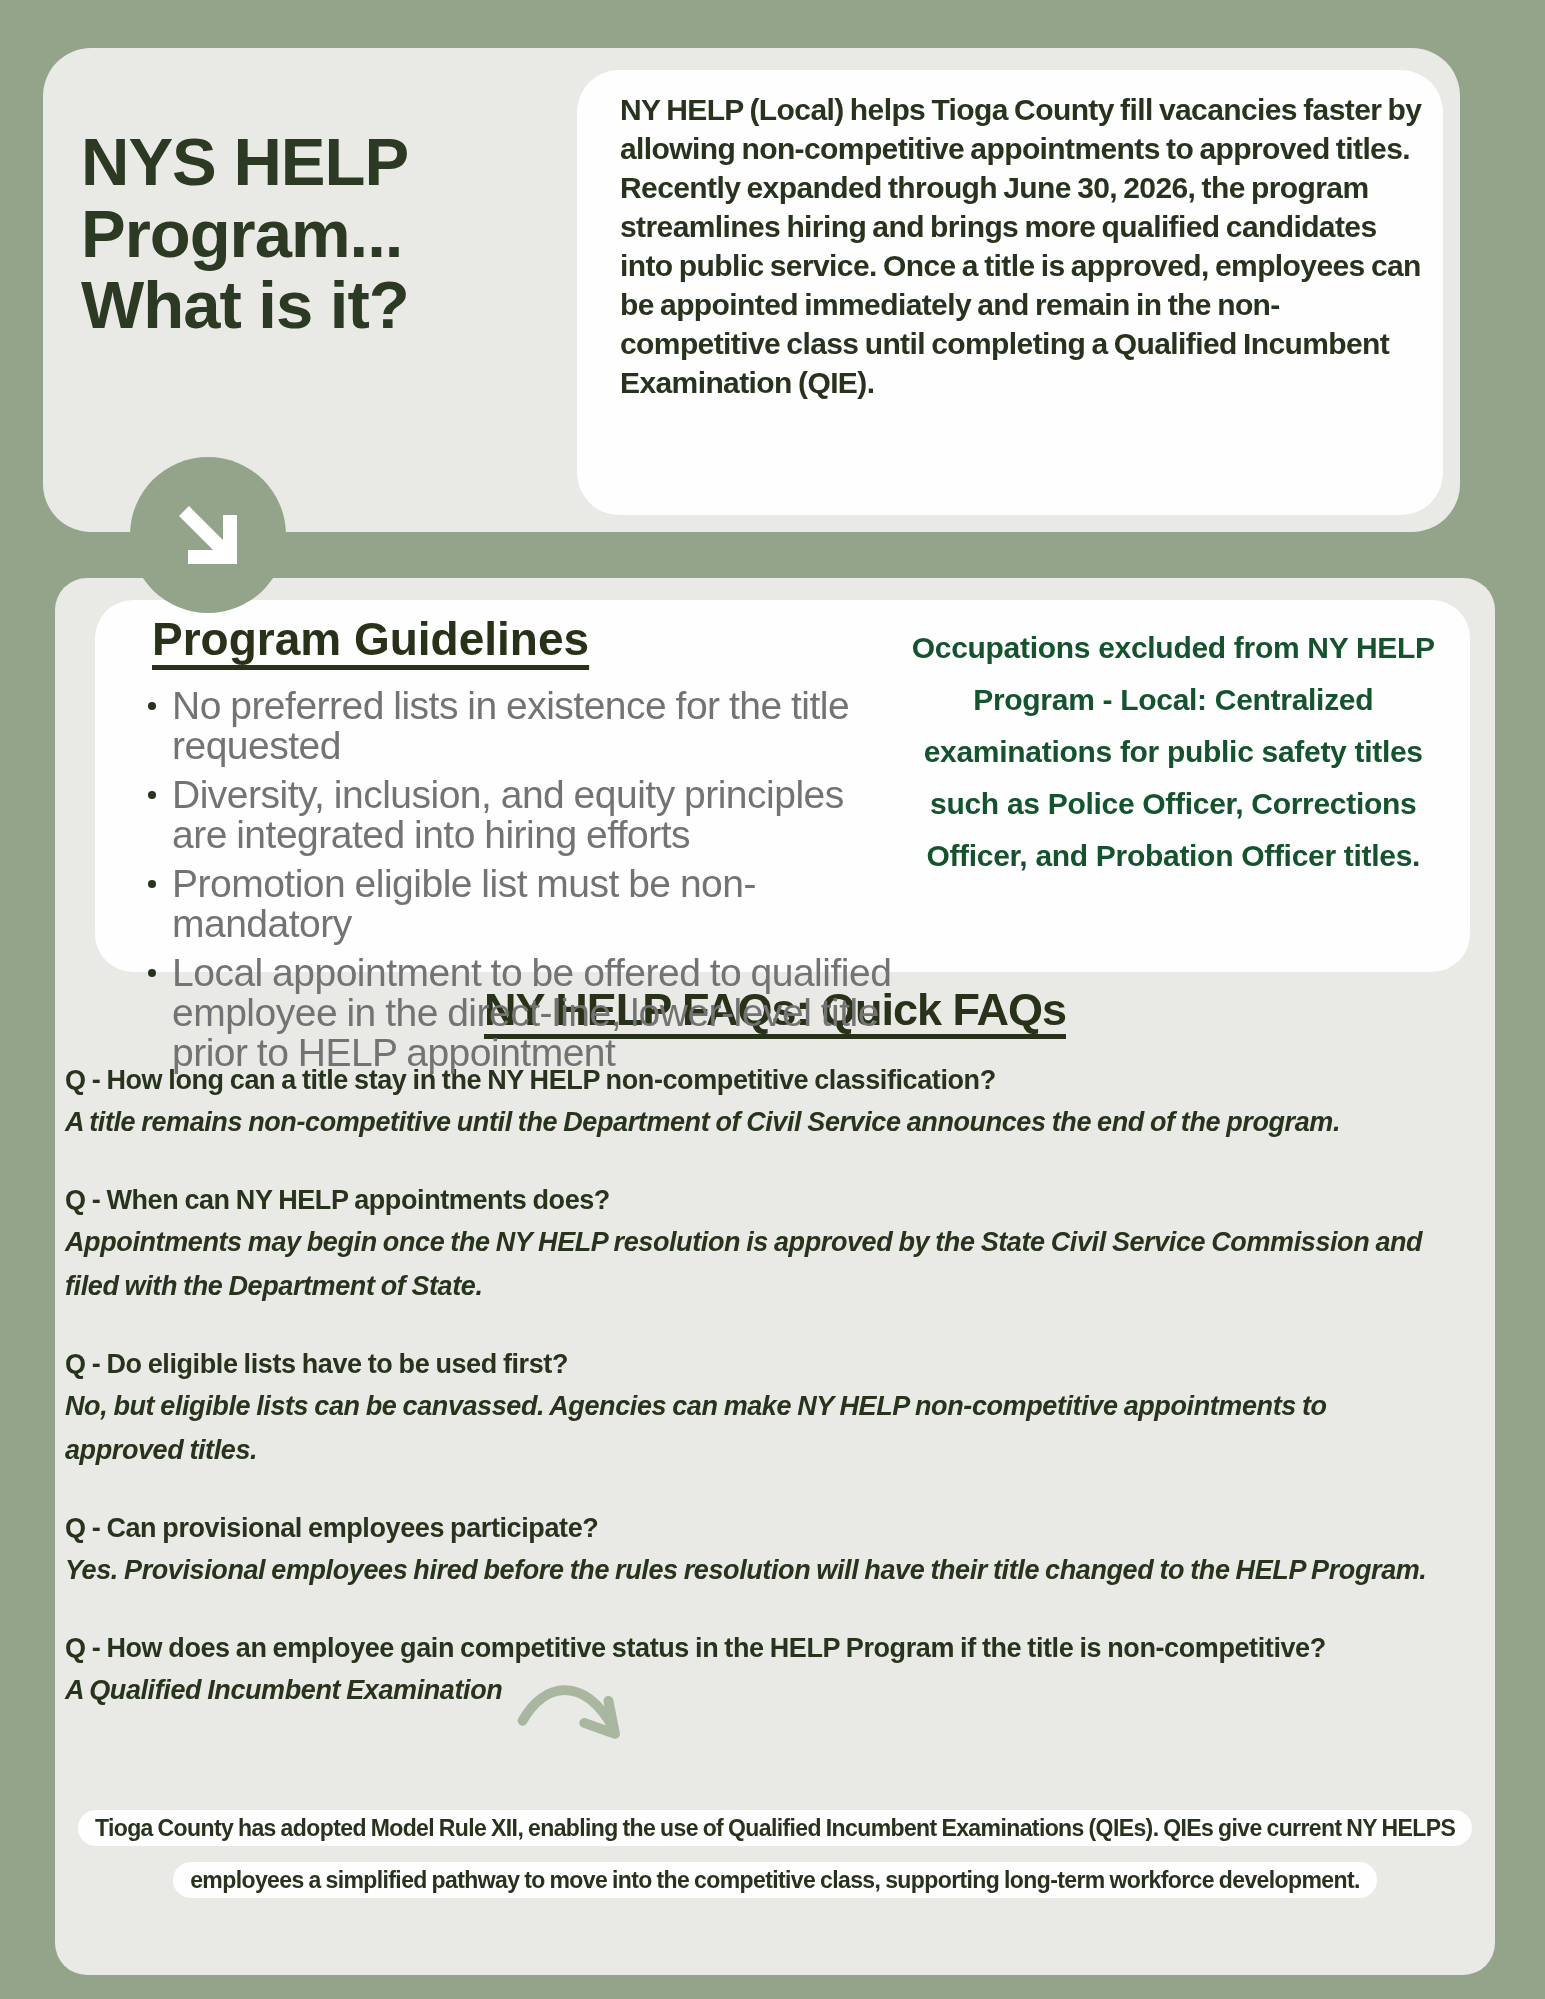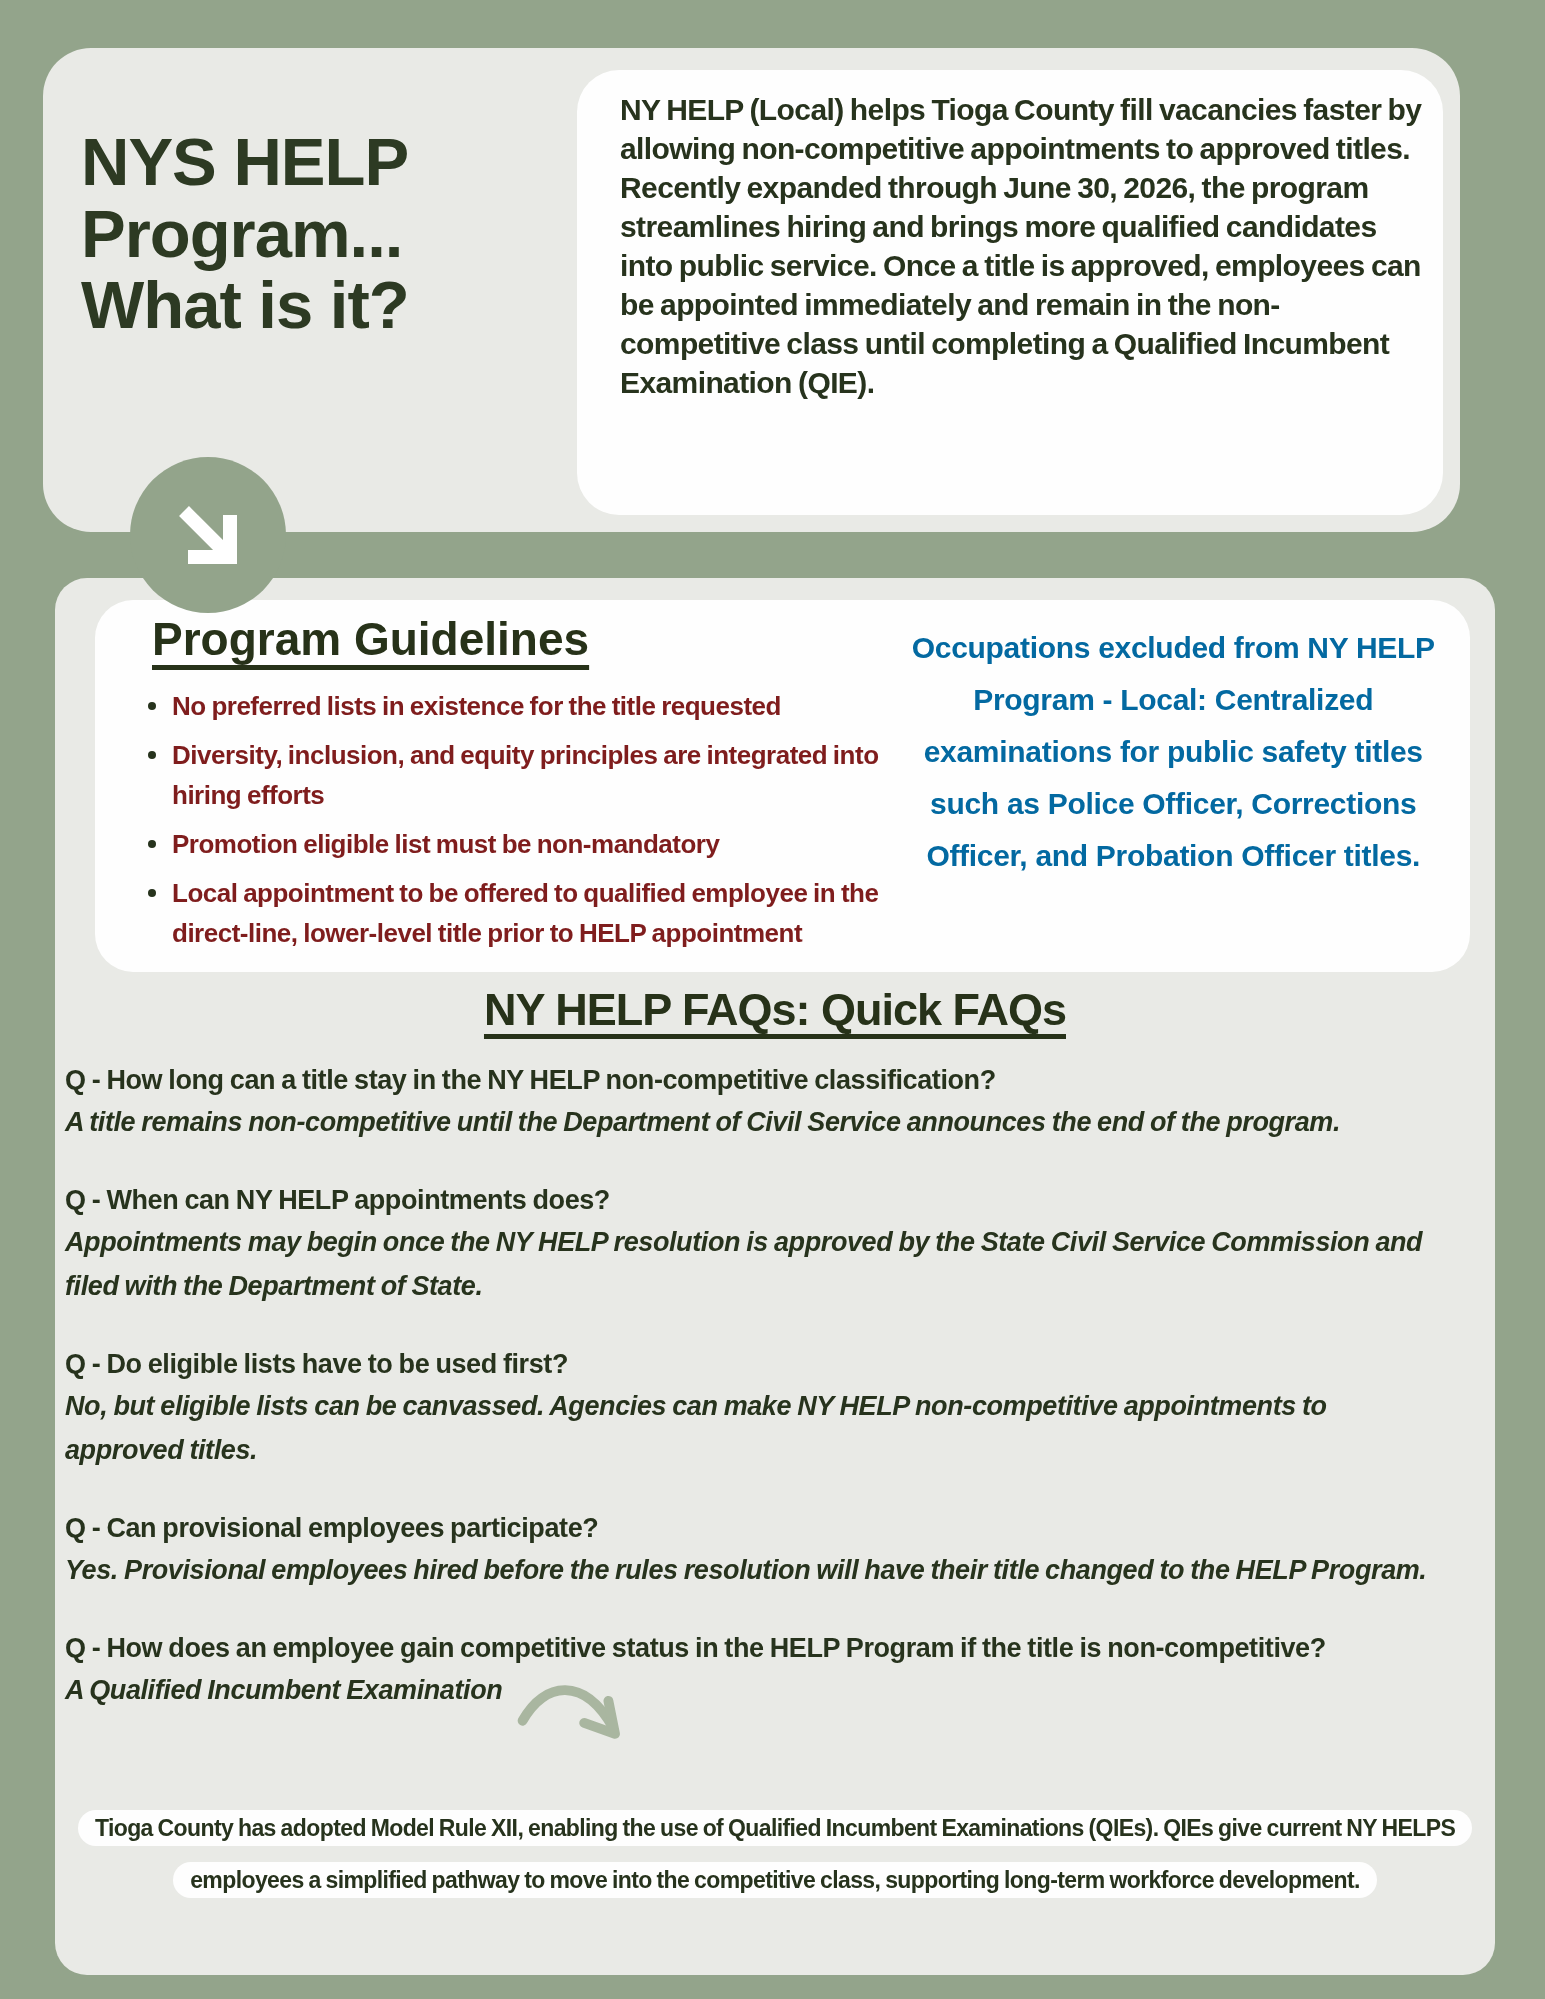--- a/index.html
+++ b/index.html
@@ -50,34 +50,34 @@
   .guidelines-heading{
     margin:2px 0 14px 12px;
     font-size:46px;font-weight:700;color:#273219;
     text-decoration:underline;text-decoration-thickness:5px;
     text-underline-offset:10px;text-decoration-skip-ink:none;
     display:inline-block;
   }
   .guidelines-list{margin:6px 0 0 0;padding:0;list-style:none;}
   .guidelines-list li{
     position:relative;padding-left:32px;margin-bottom:9px;
-    font-size:26px;line-height:40px;font-weight:700;
-    letter-spacing:-0.5px;word-spacing:-1px;max-width:775px;color:#7f1d1d;
+    font-size:39px;line-height:40px;font-weight:400;
+    letter-spacing:-0.5px;word-spacing:-1px;max-width:775px;color:#737373;
   }
   .guidelines-list li::before{
     content:"";position:absolute;left:8px;top:16px;width:8px;height:8px;
     border-radius:50%;background:#27331d;
   }
   .col-right{
     flex:1;padding:22px 26px 0 10px;box-sizing:border-box;
     text-align:center;
   }
   .exclusions-text{
     margin:0;font-size:30px;line-height:52px;font-weight:700;
-    letter-spacing:-0.3px;color:#0369a1;
+    letter-spacing:-0.3px;color:#14532d;
   }
   
   .faq-heading-wrap{text-align:center;margin-top:12px;}
   .faq-heading{
     display:inline-block;margin:0;
     font-size:45px;font-weight:700;color:#273219;letter-spacing:-1px;
     text-decoration:underline;text-decoration-thickness:5px;
     text-underline-offset:9px;text-decoration-skip-ink:none;
   }
   .faq{margin:24px 20px 0 10px;}

